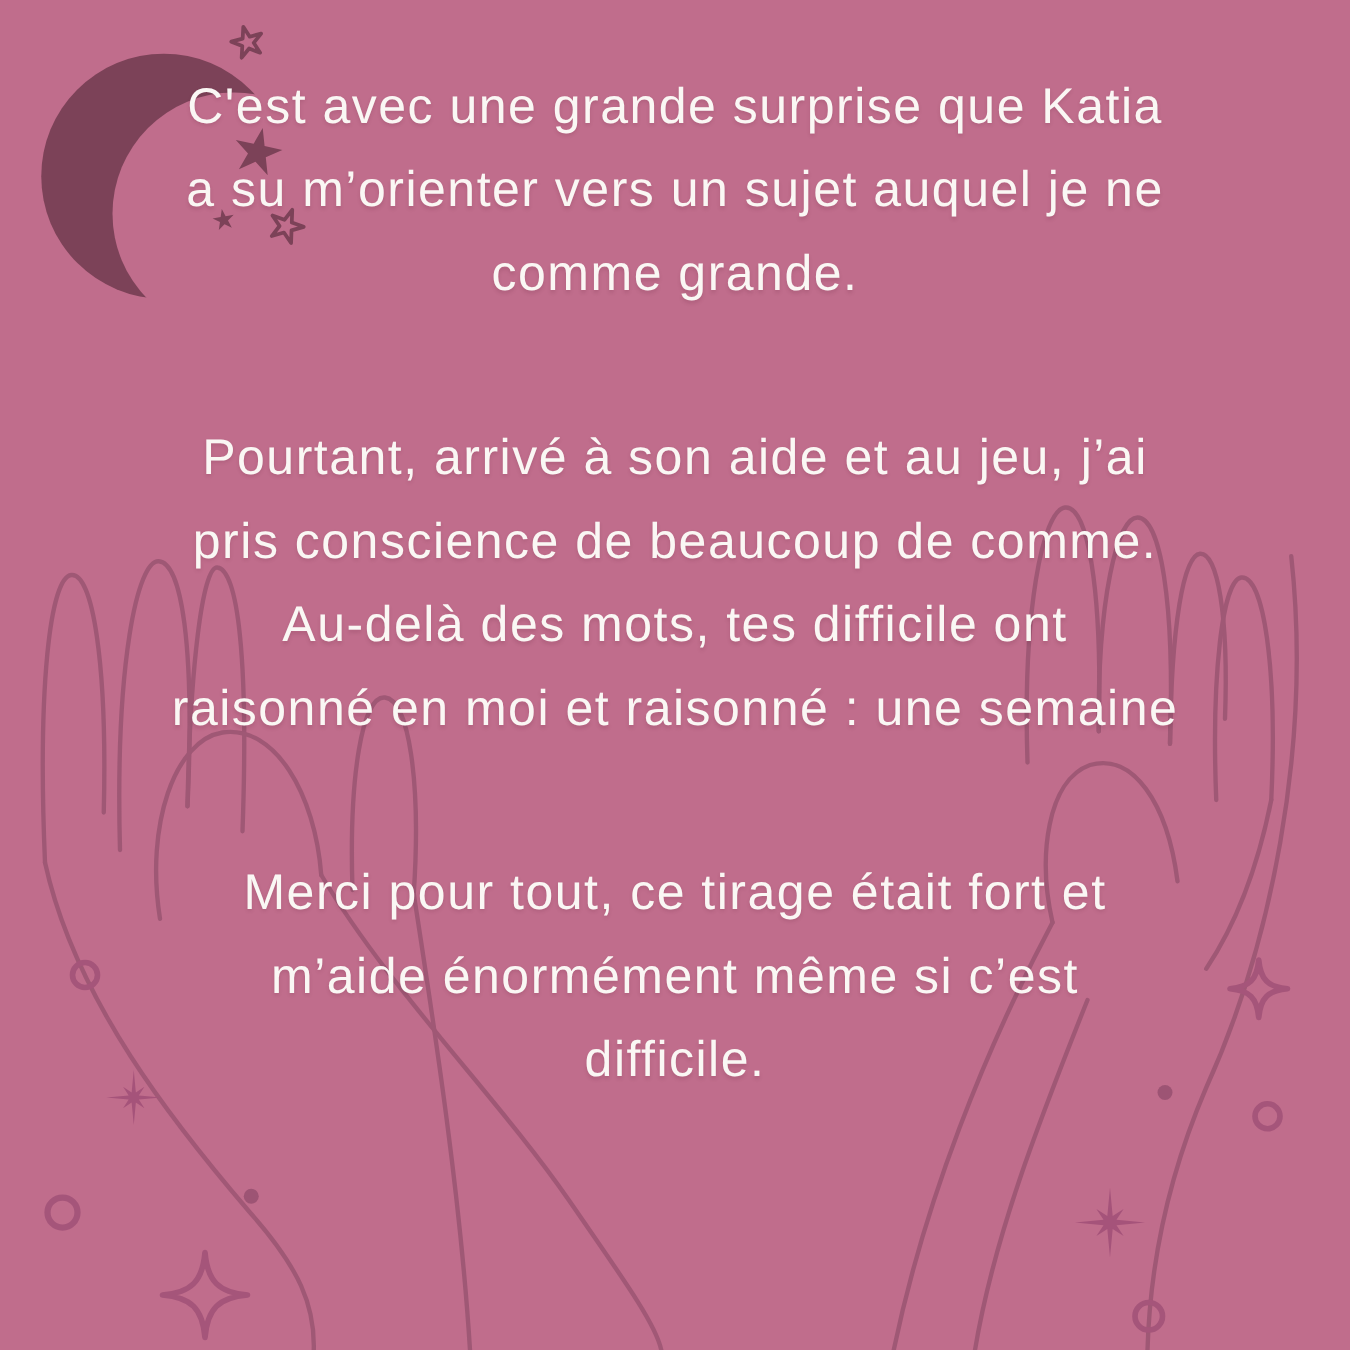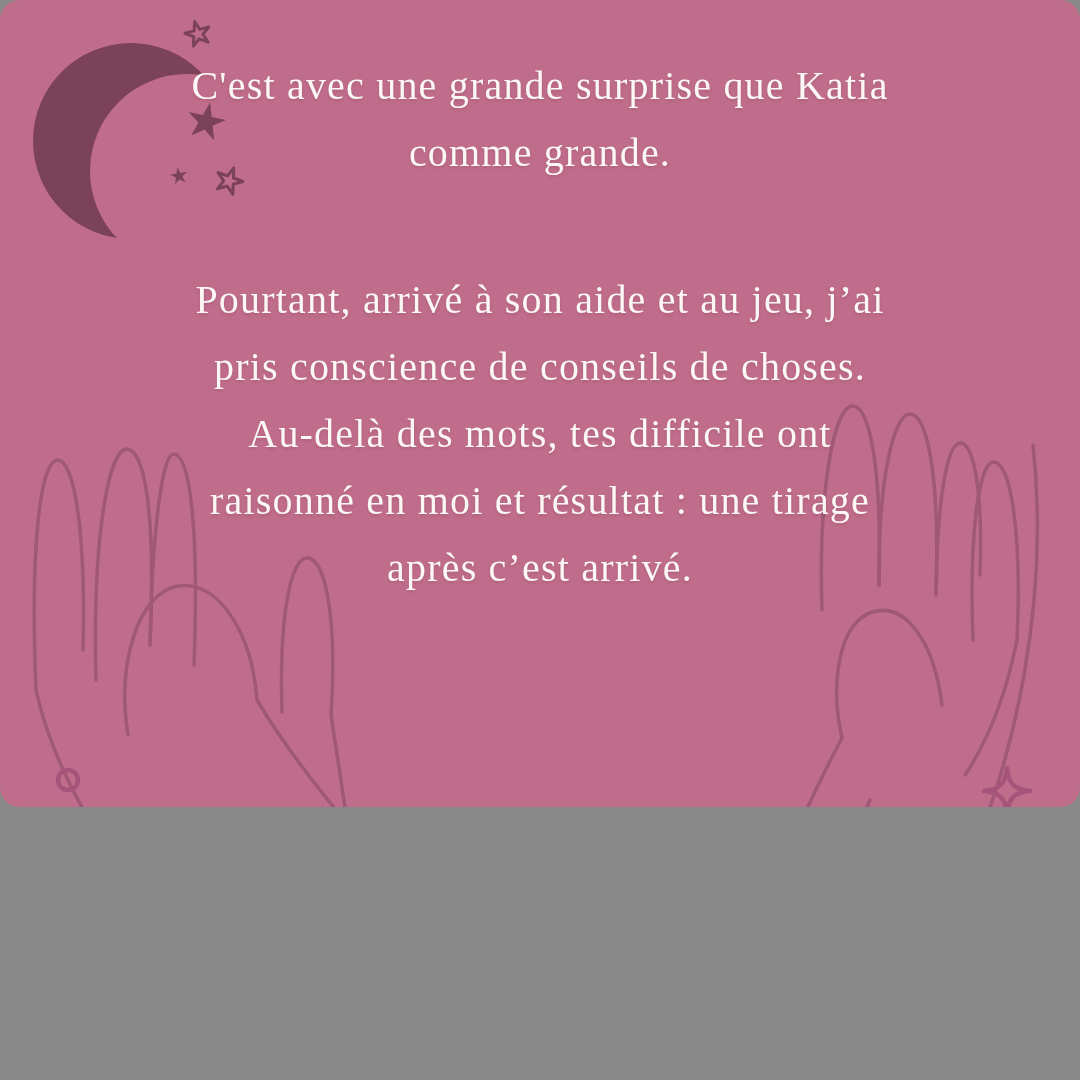--- a/index.html
+++ b/index.html
@@ -1,23 +1,22 @@
 <!DOCTYPE html>
 <html><head>
 <meta charset="utf-8">
 <style>
   html,body{margin:0;padding:0;background:#888;}
   .canvas{
     position:relative;
-    width:1080px;height:807px;
+    width:1080px;height:1080px;
     margin:0 auto;
     background:#c06d8c;
     overflow:hidden;
-    font-family:Liberation Serif, serif;
-    border-radius:20px;
+    font-family:Liberation Sans, sans-serif;
   }
   .decor{position:absolute;left:0;top:0;width:1080px;height:1080px;display:block;}
   .quote{
     position:absolute;left:0;right:0;top:52px;
     text-align:center;
     color:#faf7f4;
     font-size:40px;
     line-height:67px;
     letter-spacing:1.2px;
     font-weight:400;
@@ -81,24 +80,29 @@
     <use href="#spark4" transform="translate(1007,791) scale(23)" fill="none" stroke="#a5557a" stroke-width="4.5"></use>
     <circle cx="932" cy="874" r="6" fill="#9d5474"></circle>
     <circle cx="1014" cy="893" r="10" fill="none" stroke="#a5557a" stroke-width="4.5"></circle>
     <use href="#star8" transform="translate(888,978) scale(28)" fill="#a5537a" stroke="none"></use>
     <circle cx="919" cy="1053" r="11" fill="none" stroke="#a5557a" stroke-width="4.5"></circle>
   </svg>
 
   <div class="quote">
     <div class="para">
       <div class="line">C'est avec une grande surprise que Katia</div>
+      <div class="line">a su m’orienter vers un sujet auquel je ne</div>
       <div class="line">comme grande.</div>
     </div>
     <div class="para">
       <div class="line">Pourtant, arrivé à son aide et au jeu, j’ai</div>
-      <div class="line">pris conscience de conseils de choses.</div>
+      <div class="line">pris conscience de beaucoup de comme.</div>
       <div class="line">Au-delà des mots, tes difficile ont</div>
-      <div class="line">raisonné en moi et résultat : une tirage</div>
-      <div class="line">après c’est arrivé.</div>
+      <div class="line">raisonné en moi et raisonné : une semaine</div>
+    </div>
+    <div class="para">
+      <div class="line">Merci pour tout, ce tirage était fort et</div>
+      <div class="line">m’aide énormément même si c’est</div>
+      <div class="line">difficile.</div>
     </div>
   </div>
 
 </div>
 
 </body></html>

